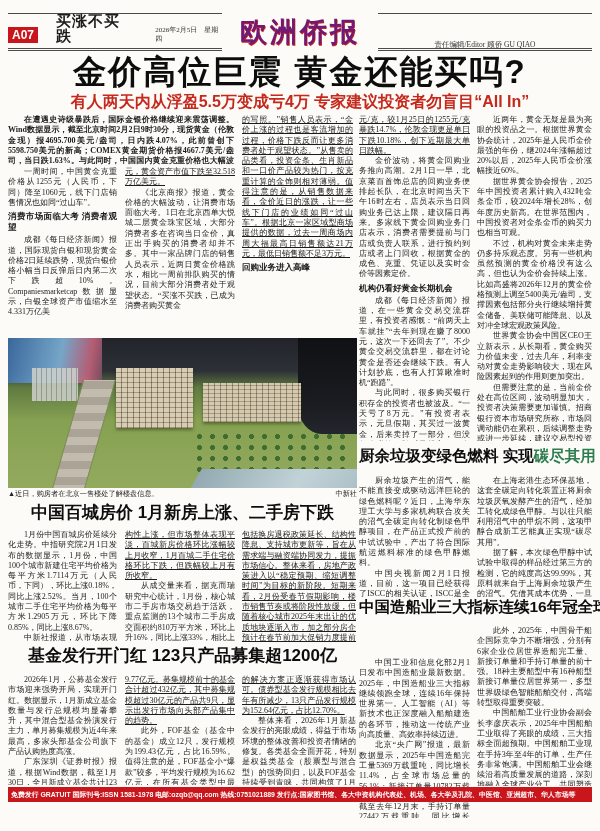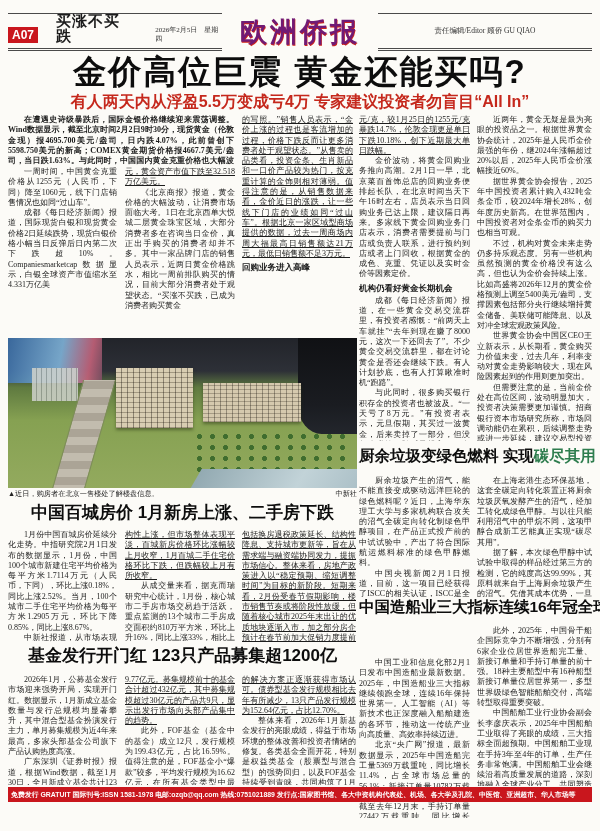--- a/index.html
+++ b/index.html
@@ -9,21 +9,21 @@
   
   .hdr{position:absolute;left:8px;top:13px;width:584px;height:38px;display:flex;}
   .hdr-left,.hdr-right{border-top:1px solid #4a4a4a;border-bottom:3px double #4a4a4a;}
   .hdr-left{flex:1;display:flex;align-items:flex-end;gap:18px;padding:3px 0 5px;}
   .badge{background:#c9161d;color:#fff;font:bold 12px/1 "Liberation Sans",sans-serif;padding:2px 4px;}
   .section{font:800 15px/1 "Liberation Sans",sans-serif;letter-spacing:1px;}
   .hdate{font:400 7px/1.2 "Liberation Serif",serif;color:#333;margin-left:5px;}
   .hdr-center{width:156px;display:flex;align-items:center;justify-content:center;}
   .masthead{color:#701a75;font:bold 27px/1 "Liberation Serif",serif;letter-spacing:3px;
             text-shadow:.6px .6px 0 #d0241b;white-space:nowrap;}
-  .hdr-right{flex:1;display:flex;align-items:center;justify-content:center;
+  .hdr-right{flex:1;display:flex;align-items:flex-end;justify-content:center;
              font:400 7.5px/1 "Liberation Serif",serif;color:#333;}
   
   .headline{position:absolute;left:8px;top:54px;width:584px;text-align:center;
             font:900 33px/1.1 "Liberation Sans",sans-serif;letter-spacing:2px;color:#0d0d0d;white-space:nowrap;}
   .subhead{position:absolute;left:8px;top:93px;width:584px;text-align:center;
            font:800 16px/1.15 "Liberation Sans",sans-serif;color:#c5281c;white-space:nowrap;}
   
   .col{position:absolute;overflow:hidden;font-size:8px;line-height:10.3px;text-align:justify;}
   .bp{margin:0;text-indent:2em;}
   .cont{text-indent:0;text-decoration:underline;}
@@ -99,20 +99,21 @@
   </div>
 
   <div class="headline">金价高位巨震  黄金还能买吗?</div>
   <div class="subhead">有人两天内从浮盈5.5万变成亏4万 专家建议投资者勿盲目“All In”</div>
 
   <div class="col intro" style="left:8px;top:115px;width:226px;height:50px;">
     <p class="bp">在遭遇史诗级暴跌后，国际金银价格继续迎来震荡调整。Wind数据显示，截至北京时间2月2日9时30分，现货黄金（伦敦金现）报4695.700美元/盎司，日内跌4.07%，此前曾创下5598.750美元的新高；COMEX黄金期货价格报4667.7美元/盎司，当日跌1.63%。与此同时，中国国内黄金克重价格也大幅波动，线下门店销售情况如同“过山车”。</p>
   </div>
   <div class="col" style="left:8px;top:167px;width:109px;height:167px;">
     <p class="bp">一周时间，中国黄金克重价格从1255元（人民币，下同）降至1060元，线下门店销售情况也如同“过山车”。</p>
+    <p class="ch">消费市场面临大考 消费者观望</p>
     <p class="bp">成都《每日经济新闻》报道，国际现货白银和现货黄金价格2日延续跌势，现货白银价格小幅当日反弹后日内第二次下跌超10%。Companiesmarketcap数据显示，白银全球资产市值缩水至4.331万亿美</p>
   </div>
   <div class="col" style="left:125px;top:167px;width:110px;height:167px;">
     <p class="bp cont">元，黄金资产市值下跌至32.518万亿美元。</p>
     <p class="bp">《北京商报》报道，黄金价格的大幅波动，让消费市场面临大考。1日在北京西单大悦城二层黄金珠宝区域，大部分消费者多在咨询当日金价，真正出手购买的消费者却并不多。其中一家品牌门店的销售人员表示，近两日黄金价格跳水，相比一周前排队购买的情况，目前大部分消费者处于观望状态。“买涨不买跌，已成为消费者购买黄金</p>
   </div>
   <div class="col" style="left:242px;top:115px;width:111px;height:219px;">
     <p class="bp cont">的写照。”销售人员表示，“金价上涨的过程也是客流增加的过程，价格下跌反而让更多消费者处于观望状态。”从售卖的品类看，投资金条、生肖新品和一口价产品较为热门，按克重计算的金饰则相对薄弱。值得注意的是，从销售数据来看，金价近日的涨跌，让一些线下门店的业绩如同“过山车”。根据北京一家区域型商场提供的数据，过去一周商场内周大福最高日销售额达21万元，最低日销售额不足3万元。</p>
     <p class="ch">回购业务进入高峰</p>
   </div>

